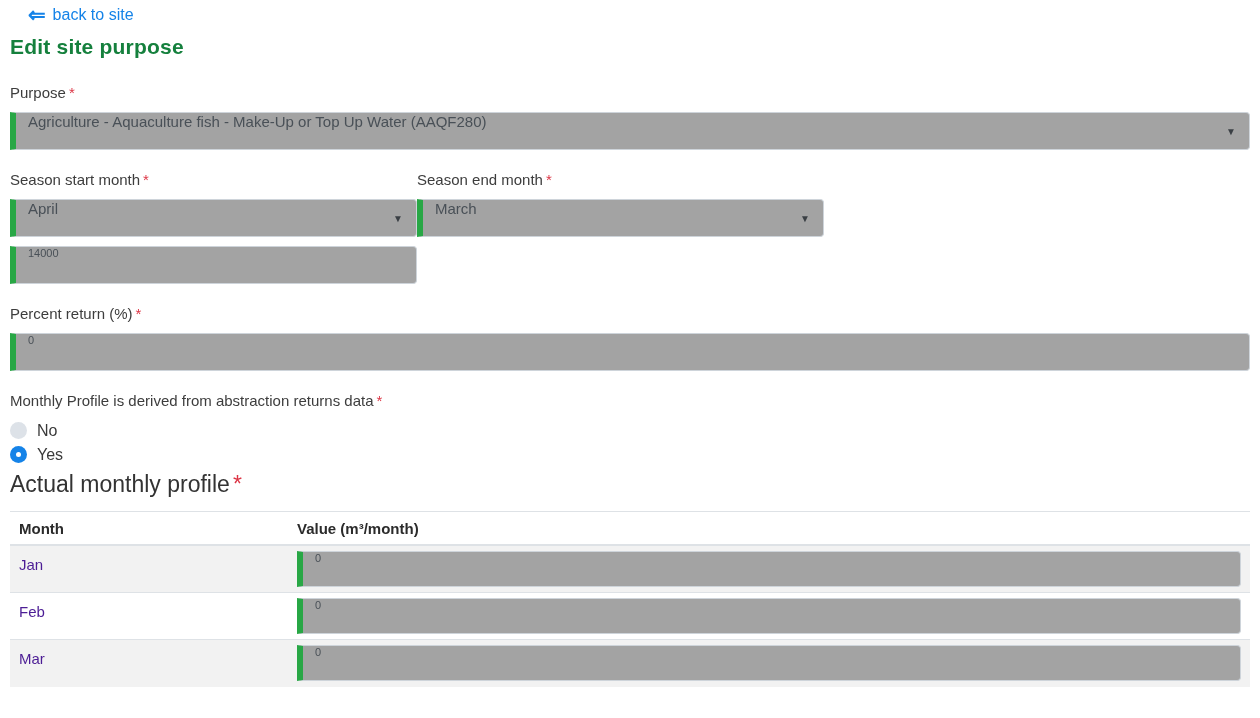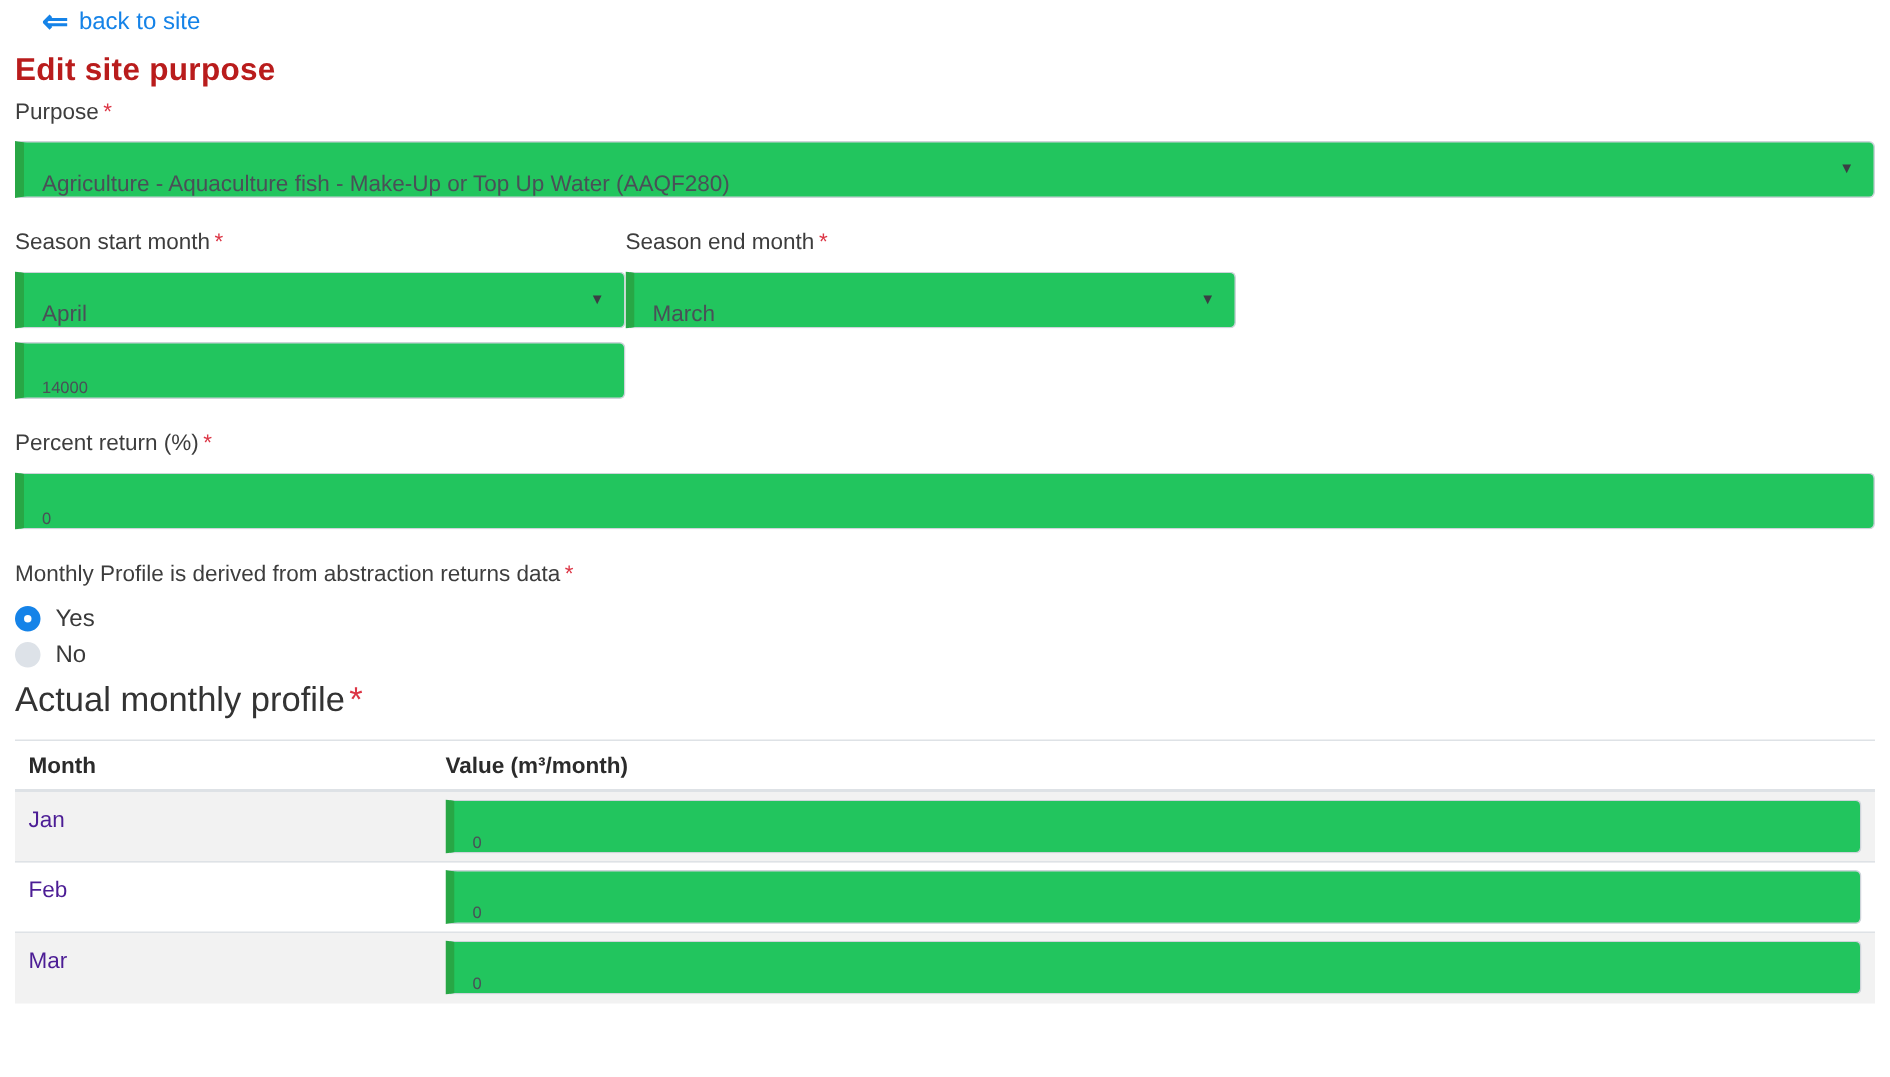--- a/index.html
+++ b/index.html
@@ -36,49 +36,49 @@
     cursor: pointer;
     line-height: 22px;
   }
   .back-arrow { font-size: 21px; font-weight: 700; line-height: 20px; }
 
   
   h1.page-title {
     margin: 9px 0 0 0;
     font-size: 21px;
     font-weight: 700;
-    color: #b91c1c;
+    color: #15803d;
     letter-spacing: 0.2px;
   }
   h2.section-title {
     margin: 8px 0 0 0;
     font-size: 23px;
     font-weight: 300;
     color: #333333;
   }
 
   .field-label {
-    margin-top: 6px;
+    margin-top: 24px;
     font-size: 15px;
     color: var(--text);
     line-height: 20px;
   }
   .field-label.gap { margin-top: 20px; }
   .req { color: var(--red); margin-left: 3px; }
 
   
   .control {
     margin-top: 9px;
     height: 38px;
-    background: #22c55e;
+    background: #a3a3a3;
     border: 1px solid var(--border);
     border-left: 6px solid var(--green);
     border-radius: 0 4px 4px 0;
     display: flex;
-    align-items: flex-end;
+    align-items: flex-start;
     font-size: 15px;
     color: var(--input-text);
     padding: 0 12px;
     position: relative;
   }
   .control.select { cursor: pointer; }
   .control .caret {
     position: absolute;
     right: 13px;
     top: 50%;
@@ -209,26 +209,26 @@
   </div>
   <div class="control w-full">
     <input value="0" style="">
   </div>
 
   <div class="field-label gap">
     <span>Monthly Profile is derived from abstraction returns data</span><span class="req">*</span>
   </div>
   <div class="radio-group">
     <div class="radio-row">
+      <span class="radio-circle"></span>
+      <span>No</span>
+    </div>
+    <div class="radio-row">
       <span class="radio-circle selected"></span>
       <span>Yes</span>
-    </div>
-    <div class="radio-row">
-      <span class="radio-circle"></span>
-      <span>No</span>
     </div>
   </div>
 
   <h2 class="section-title">
     <span>Actual monthly profile</span><span class="req">*</span>
   </h2>
 
   <table class="profile-table">
     <thead>
       <tr>

